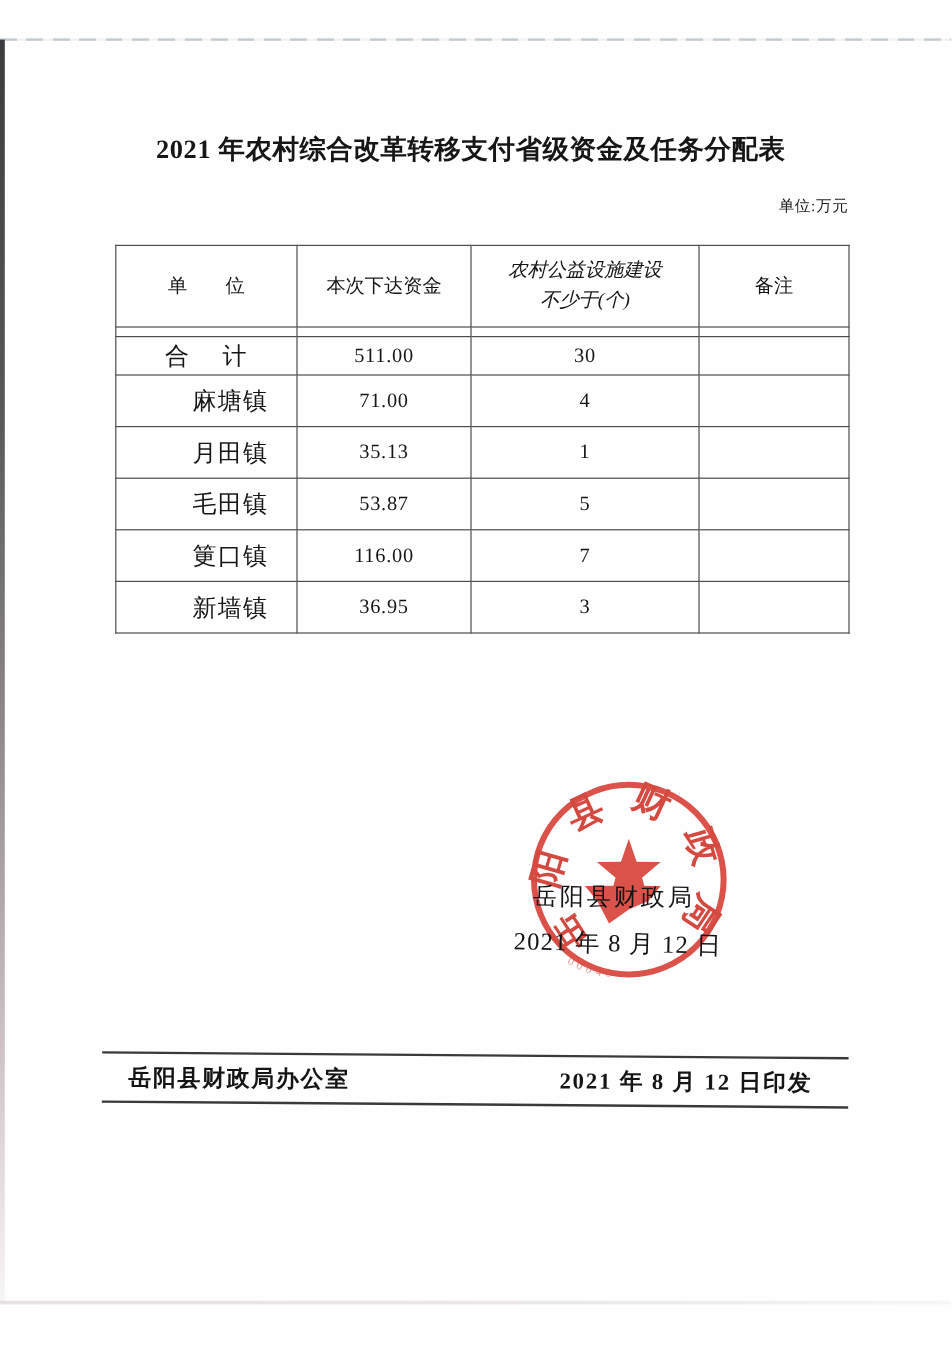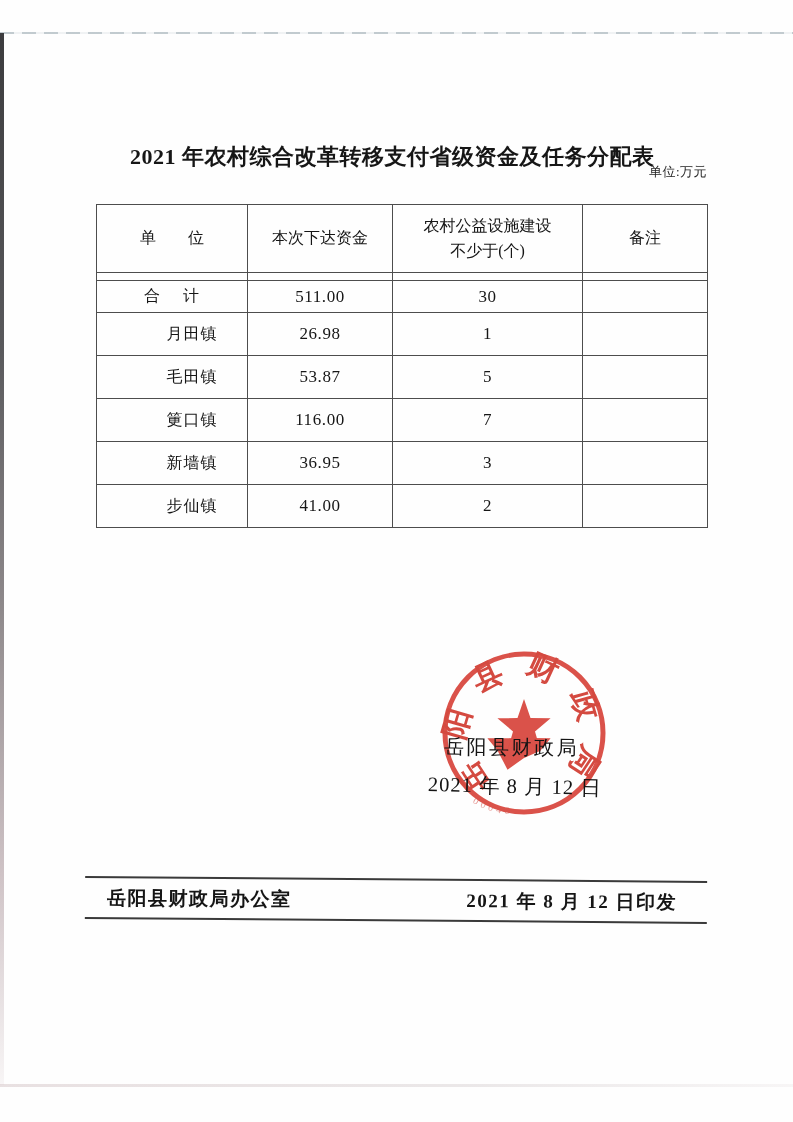--- a/index.html
+++ b/index.html
@@ -26,50 +26,50 @@
       #3c3c3e 0%, #59595c 30%, #8f8a8c 55%, #cfc3c6 80%, rgba(230,220,222,.25) 100%);
   }
   .scan-bottom-line {
     position: absolute; left: 0; top: 1084px; width: 793px; height: 3px;
     background: linear-gradient(90deg, rgba(215,200,202,.55), rgba(200,190,192,.35) 60%, rgba(220,210,212,.2));
   }
 
   .doc-title {
     position: absolute; left: 130px; top: 110px; width: 470px;
     font-size: 22px; font-weight: 700; letter-spacing: .5px;
-    text-align: center; color: #161616; white-space: nowrap; margin-top: 32px;
+    text-align: center; color: #161616; white-space: nowrap;
   }
   .unit-note {
     position: absolute; top: 163px; right: 86px;
     font-size: 13px; color: #1d1d1d; letter-spacing: .5px;
   }
 
   table.alloc {
     position: absolute; left: 96px; top: 204px; width: 611px;
     border-collapse: collapse; table-layout: fixed;
     border: 1.8px solid #3f3f3f;
   }
   table.alloc th, table.alloc td {
     border: 1.2px solid #4d4d4d;
     font-weight: 400; vertical-align: middle; text-align: center;
     color: #161616;
   }
   col.c1 { width: 151px; } col.c2 { width: 145px; }
   col.c3 { width: 190px; } col.c4 { width: 125px; }
 
   tr.head th { height: 68px; font-size: 16px; }
-  th .two-line div { line-height: 1.55; }
+  th .two-line div { line-height: 1.55; font-style: italic; }
   tr.spacer td { height: 8px; padding: 0; }
   tr.total td { height: 32px; }
   tr.town td { height: 43px; }
 
   td.unit-name {
     text-align: left; padding-left: 40px;
     font-family: "Liberation Sans", sans-serif;
-    font-weight: 700; font-size: 16px; letter-spacing: 1px;
+    font-weight: 700; font-size: 20px; letter-spacing: 1px;
   }
   tr.total td.unit-name {
     text-align: center; padding-left: 0;
     font-family: "Liberation Serif", serif; font-weight: 400;
   }
   td.num { font-size: 17px; letter-spacing: .6px; }
 
   
   .stamp { position: absolute; left: 414px; top: 623px; }
   .seal-ring { stroke: #d63a30; fill: none; }
@@ -143,47 +143,47 @@
         <td></td>
           <td></td>
       </tr>
       <tr class="total">
         <td class="unit-name">合　 计</td>
         <td class="num">511.00</td>
         <td class="num">30</td>
         <td></td>
       </tr>
       <tr class="town">
+        <td class="unit-name">麻塘镇</td>
+        <td class="num">71.00</td>
+        <td class="num">4</td>
+        <td></td>
+      </tr>
+      <tr class="town">
         <td class="unit-name">月田镇</td>
-        <td class="num">26.98</td>
+        <td class="num">35.13</td>
         <td class="num">1</td>
         <td></td>
       </tr>
       <tr class="town">
         <td class="unit-name">毛田镇</td>
         <td class="num">53.87</td>
         <td class="num">5</td>
         <td></td>
       </tr>
       <tr class="town">
         <td class="unit-name">筻口镇</td>
         <td class="num">116.00</td>
         <td class="num">7</td>
         <td></td>
       </tr>
       <tr class="town">
         <td class="unit-name">新墙镇</td>
         <td class="num">36.95</td>
         <td class="num">3</td>
-        <td></td>
-      </tr>
-      <tr class="town">
-        <td class="unit-name">步仙镇</td>
-        <td class="num">41.00</td>
-        <td class="num">2</td>
         <td></td>
       </tr>
     </tbody>
   </table>
 
   <svg class="stamp" width="220" height="220" viewBox="0 0 220 220">
     <defs>
       <filter id="inkblur" x="-10%" y="-10%" width="120%" height="120%">
         <feGaussianBlur stdDeviation="0.45"></feGaussianBlur>
       </filter>

